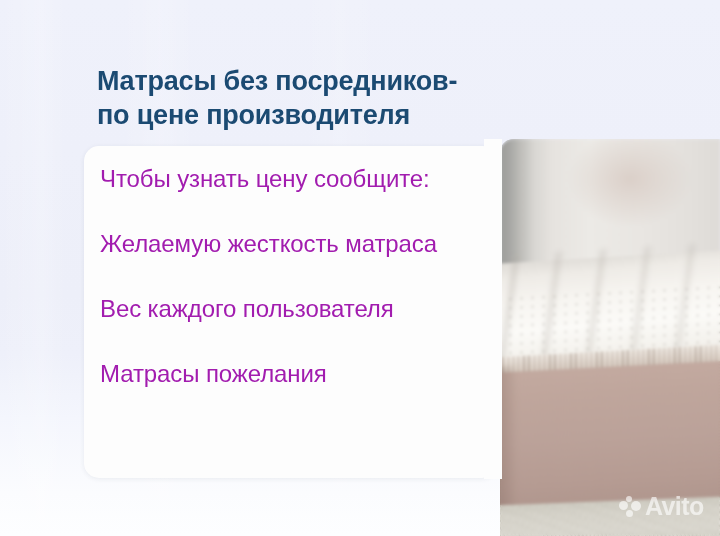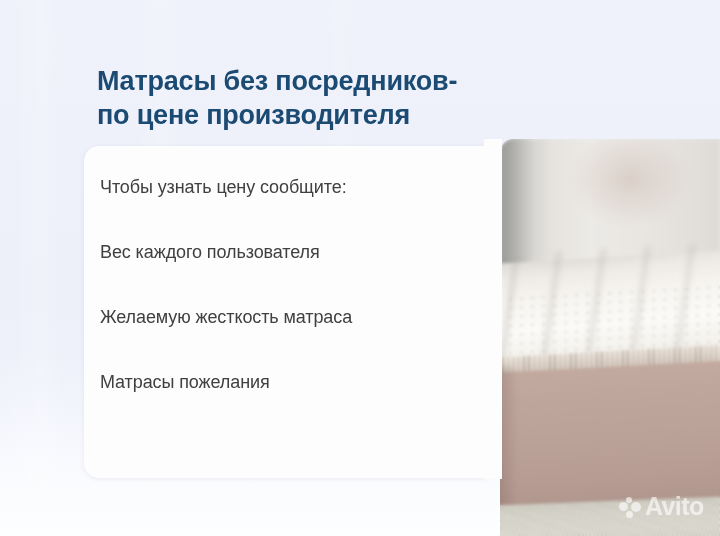--- a/index.html
+++ b/index.html
@@ -72,27 +72,26 @@
     box-shadow: 0 1px 5px rgba(40,45,80,0.08);
     z-index: 5;
   }
   .card-list {
     position: absolute;
     left: 16px;
     top: 21px;
     right: 4px;
   }
   .card-line {
-    font-size: 18px;
+    font-size: 24px;
     line-height: 24px;
-    color: #404040;
+    color: #a21caf;
     margin-bottom: 41px;
     white-space: nowrap;
     letter-spacing: -0.1px;
-    margin-top: 8px;
   }
   .card-line:last-child { margin-bottom: 0; }
 
   
   .photo {
     position: absolute;
     left: 500px;
     top: 139px;
     width: 220px;
     height: 397px;
@@ -254,21 +253,21 @@
     background: #fdfdfd;
     z-index: 6;
   }
 
   
   .watermark {
     position: absolute;
     left: 619px;
     top: 494px;
     display: flex;
-    align-items: flex-end;
+    align-items: center;
     gap: 4px;
     z-index: 8;
     opacity: .62;
   }
   .wm-dots {
     position: relative;
     width: 22px;
     height: 22px;
     flex: none;
   }
@@ -314,22 +313,22 @@
   </div>
 
   <div class="heading">Матрасы без посредников-
 по цене производителя</div>
 
   <div class="card-notch"></div>
 
   <div class="card">
     <div class="card-list">
       <div class="card-line">Чтобы узнать цену сообщите:</div>
+      <div class="card-line">Желаемую жесткость матраса</div>
       <div class="card-line">Вес каждого пользователя</div>
-      <div class="card-line">Желаемую жесткость матраса</div>
       <div class="card-line">Матрасы пожелания</div>
     </div>
   </div>
 
   <div class="watermark">
     <span class="wm-dots">
       <i class="wm-d1"></i>
         <i class="wm-d2"></i>
         <i class="wm-d3"></i>
         <i class="wm-d4"></i>

